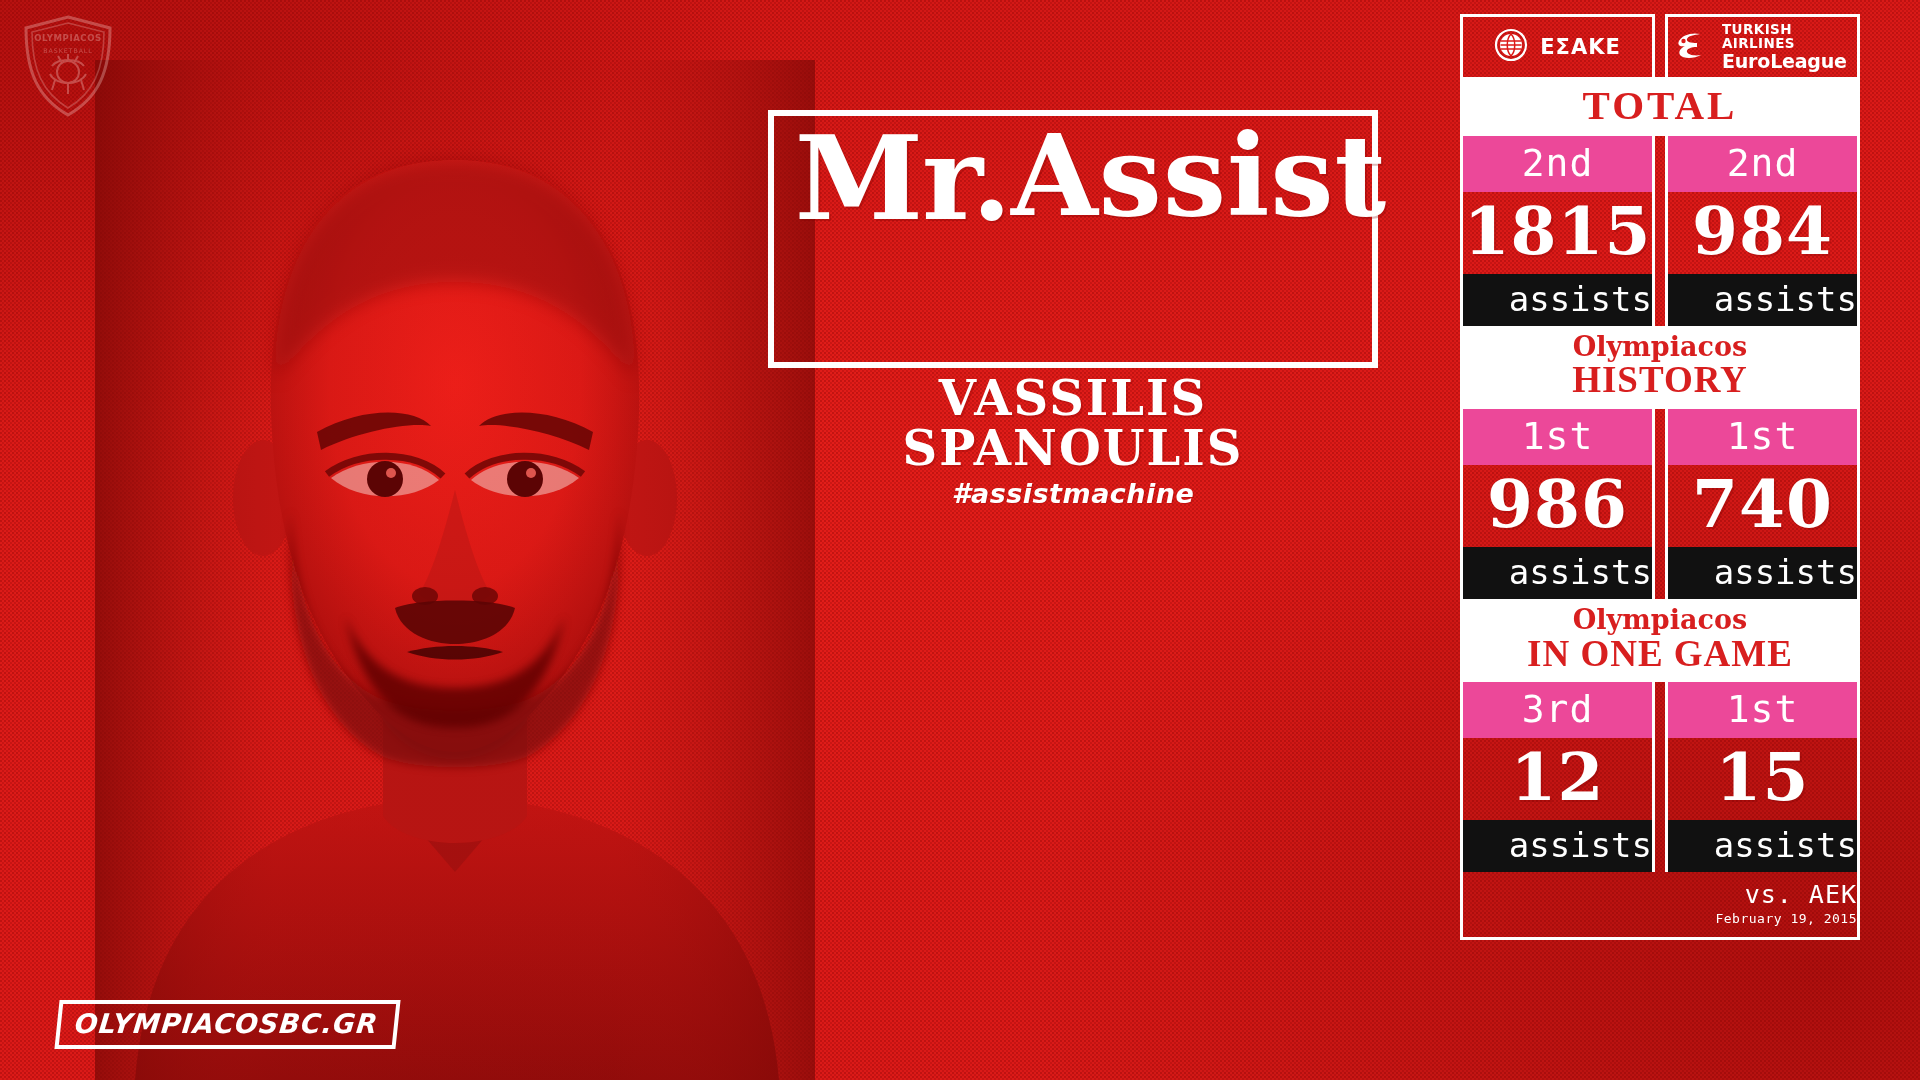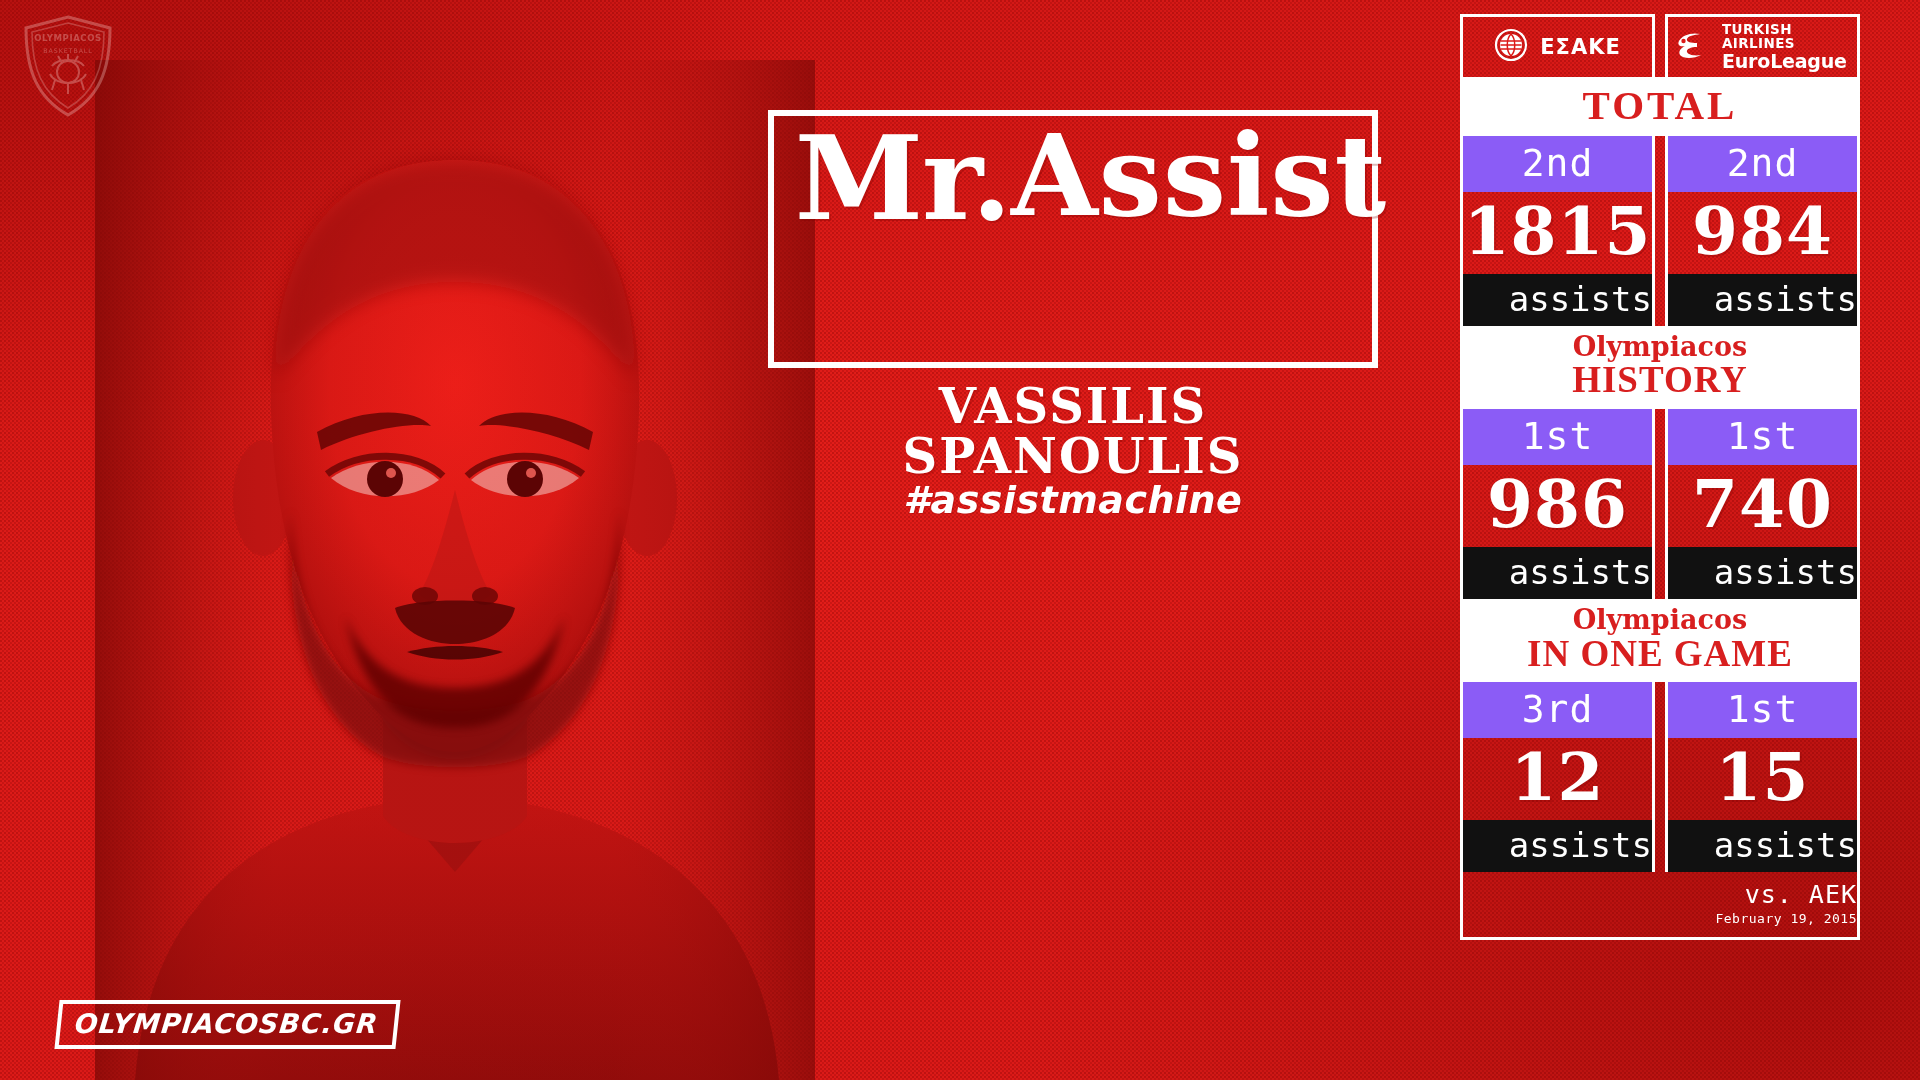--- a/index.html
+++ b/index.html
@@ -56,31 +56,31 @@
     font-weight:bold;
     color:#ffffff;
     font-size:116px;
     line-height:.97;
     letter-spacing:-1px;
     text-shadow:2px 2px 0 rgba(130,0,0,.28);
   }
   .titlebox .line2{font-size:112px;letter-spacing:1px;}
 
   .playername{
-    position:absolute;left:768px;top:382px;width:610px;z-index:10;
+    position:absolute;left:768px;top:374px;width:610px;z-index:10;
     text-align:center;color:#fff;
     font-family:"DejaVu Serif", serif;font-weight:bold;
     font-size:48px;line-height:1.04;letter-spacing:2px;
     text-shadow:2px 2px 0 rgba(130,0,0,.25);
   }
   .hashtag{
     position:absolute;left:768px;top:478px;width:610px;z-index:10;
     text-align:center;color:#ffffff;
     font-family:"DejaVu Sans", sans-serif;
-    font-style:italic;font-weight:600;font-size:38px;letter-spacing:.5px;
+    font-style:italic;font-weight:600;font-size:27px;letter-spacing:.5px;
     text-shadow:1px 1px 0 rgba(130,0,0,.25);
   }
 
   
   .sitebadge{
     position:absolute;left:57px;top:1000px;z-index:10;
     border:4px solid #fff;padding:4px 16px 6px 14px;
     color:#fff;font-family:"DejaVu Sans", sans-serif;
     font-weight:bold;font-style:italic;font-size:27px;letter-spacing:1px;
     transform:skewX(-6deg);
@@ -120,21 +120,21 @@
   }
   .band .main{
     display:block;font-size:37px;letter-spacing:1px;line-height:1.05;font-family:Liberation Serif, serif;
   }
   .band.total .main{font-size:41px;letter-spacing:3px;}
 
   
   .rowgrid{display:flex;gap:10px;}
   .cell{flex:1 1 0;min-width:0;border-left:3px solid #fff;border-right:3px solid #fff;}
   .rank{
-    background:#8b5cf6;color:#ffffff;text-align:center;
+    background:#ec4899;color:#ffffff;text-align:center;
     font-family:"DejaVu Sans Mono", monospace;
     font-size:38px;line-height:1;padding:8px 0 10px;letter-spacing:1px;
   }
   .bignum{
     text-align:center;color:#ffffff;
     font-family:"DejaVu Serif", serif;font-weight:bold;
     font-size:66px;line-height:1;padding:6px 0 10px;letter-spacing:1px;
     text-shadow:2px 2px 0 rgba(120,0,0,.25);
   }
   .assists{

